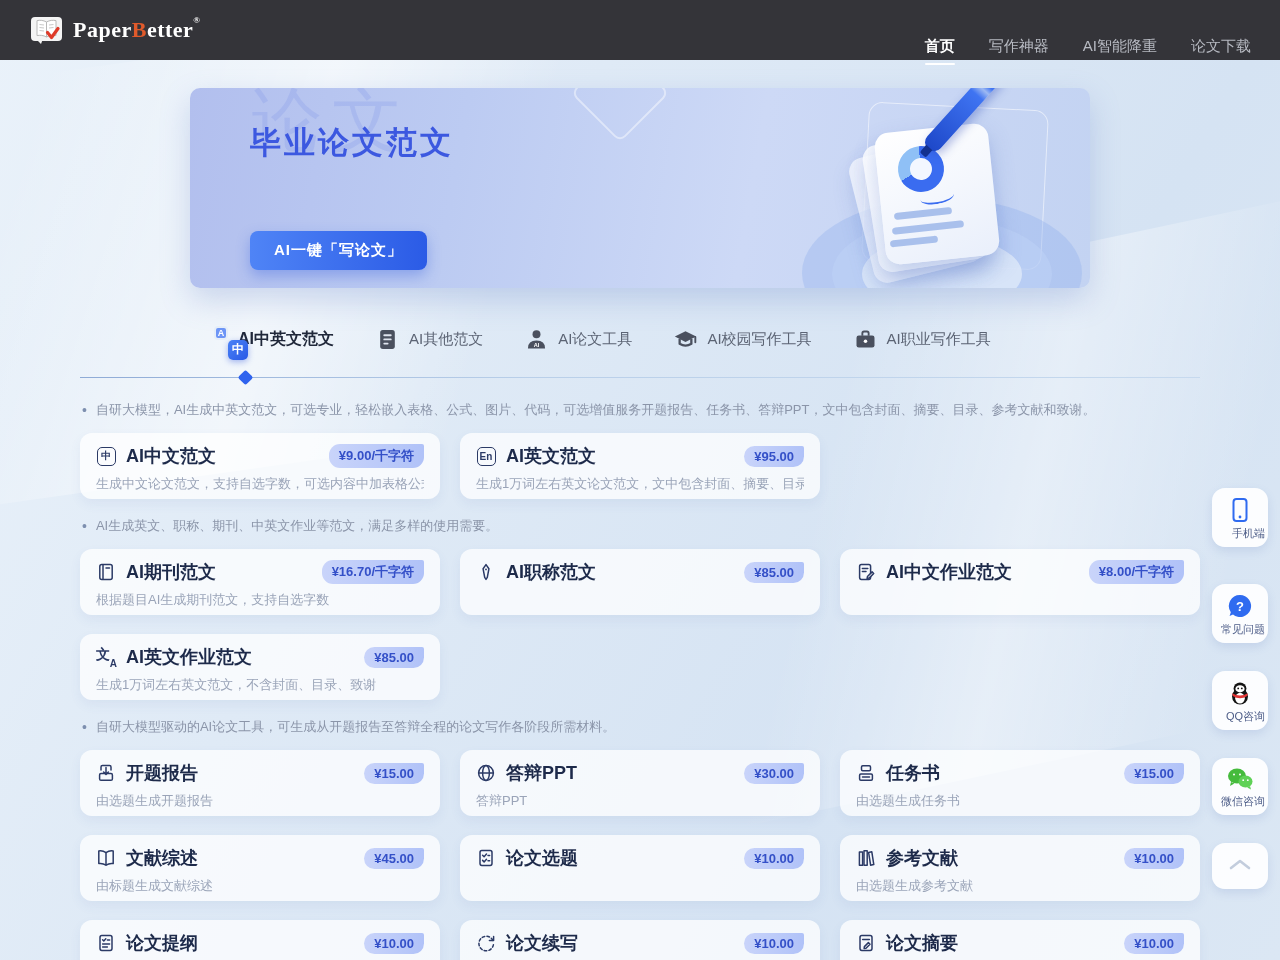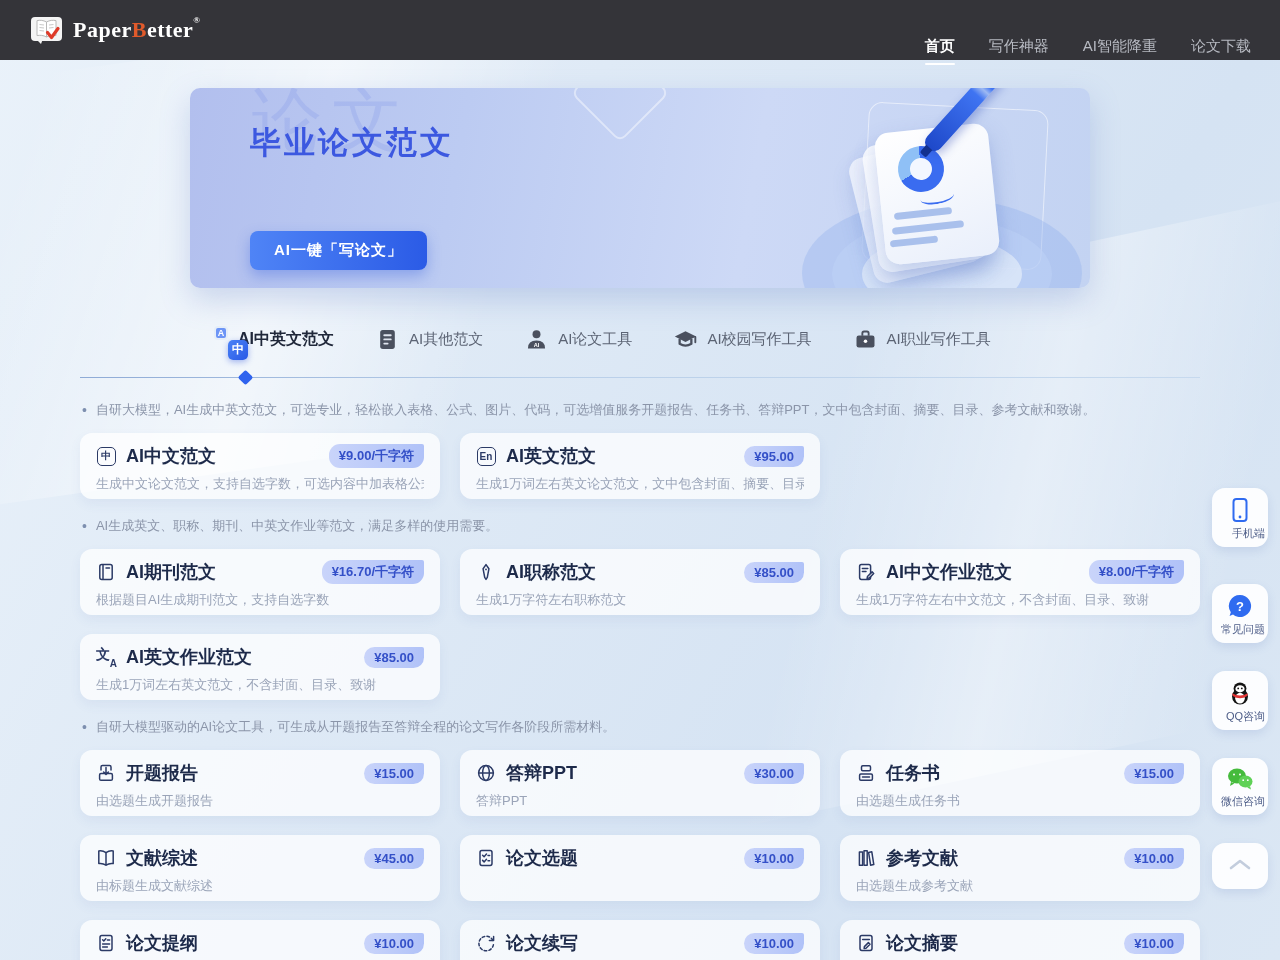--- a/index.html
+++ b/index.html
@@ -285,36 +285,34 @@
         <div class="card-top">
           <span class="ci">
             <svg viewBox="0 0 20 20" fill="none" stroke="#2b3a66" stroke-width="1.5" stroke-linecap="round" stroke-linejoin="round">
               <path d="M10 2.6 l2.9 4.2 -1.6 8.6 -1.3 2 -1.3 -2 -1.6 -8.6 z"></path>
               <circle cx="10" cy="7.4" r="0.9" fill="#2b3a66" stroke="none"></circle>
             </svg>
           </span>
           <span class="card-title">AI职称范文</span>
           <span class="card-price">¥85.00</span>
         </div>
-        <div class="card-desc">生成1万字符左右职称范文</div>
       </div>
       <div class="card">
         <div class="card-top">
           <span class="ci">
             <svg viewBox="0 0 20 20" fill="none" stroke="#2b3a66" stroke-width="1.5" stroke-linecap="round" stroke-linejoin="round">
               <rect x="3.6" y="2.6" width="11" height="14.8" rx="1.8"></rect>
               <line x1="6.4" y1="6.6" x2="11.8" y2="6.6"></line>
               <line x1="6.4" y1="9.6" x2="10" y2="9.6"></line>
               <path d="M11.5 14.5 l4.6-4.6 1.6 1.6 -4.6 4.6 -2 .4 z" fill="#ffffff"></path>
             </svg>
           </span>
           <span class="card-title">AI中文作业范文</span>
           <span class="card-price">¥8.00/千字符</span>
         </div>
-        <div class="card-desc">生成1万字符左右中文范文，不含封面、目录、致谢</div>
       </div>
       <div class="card">
         <div class="card-top">
           <span class="ci">
             <span class="gi-trans">
               <span class="t1">文</span>
               <span class="t2">A</span>
             </span>
           </span>
           <span class="card-title">AI英文作业范文</span>

